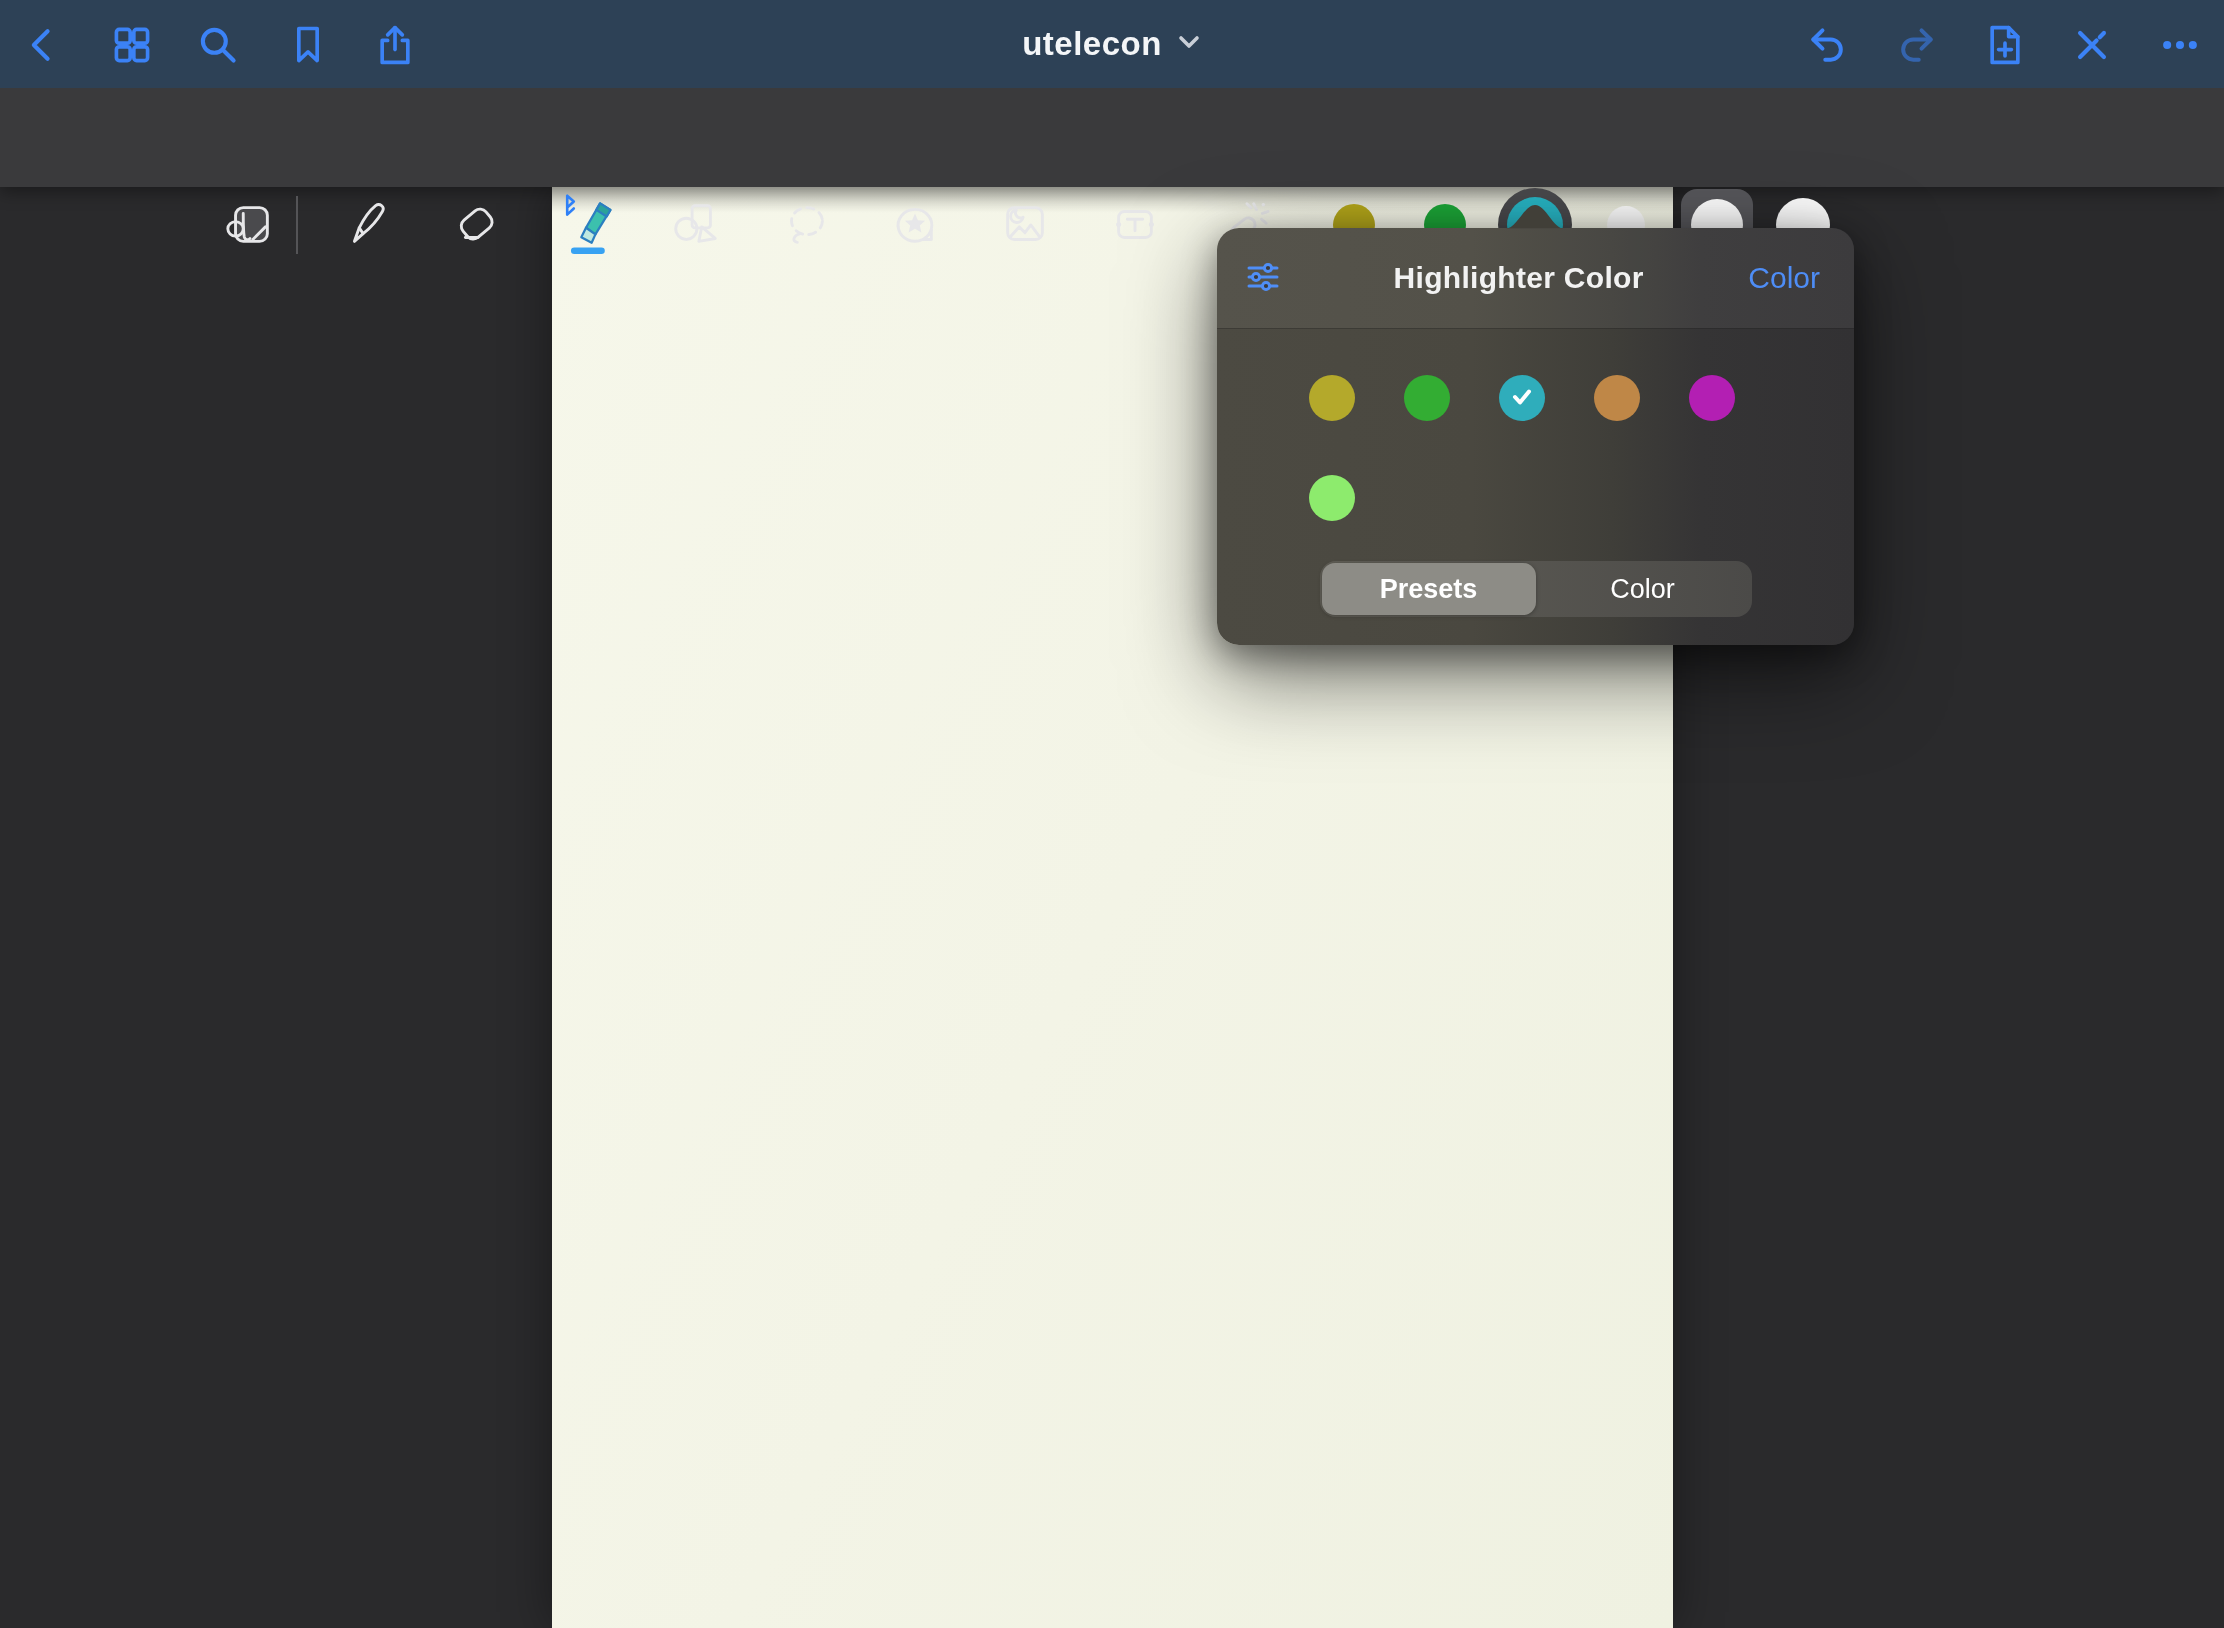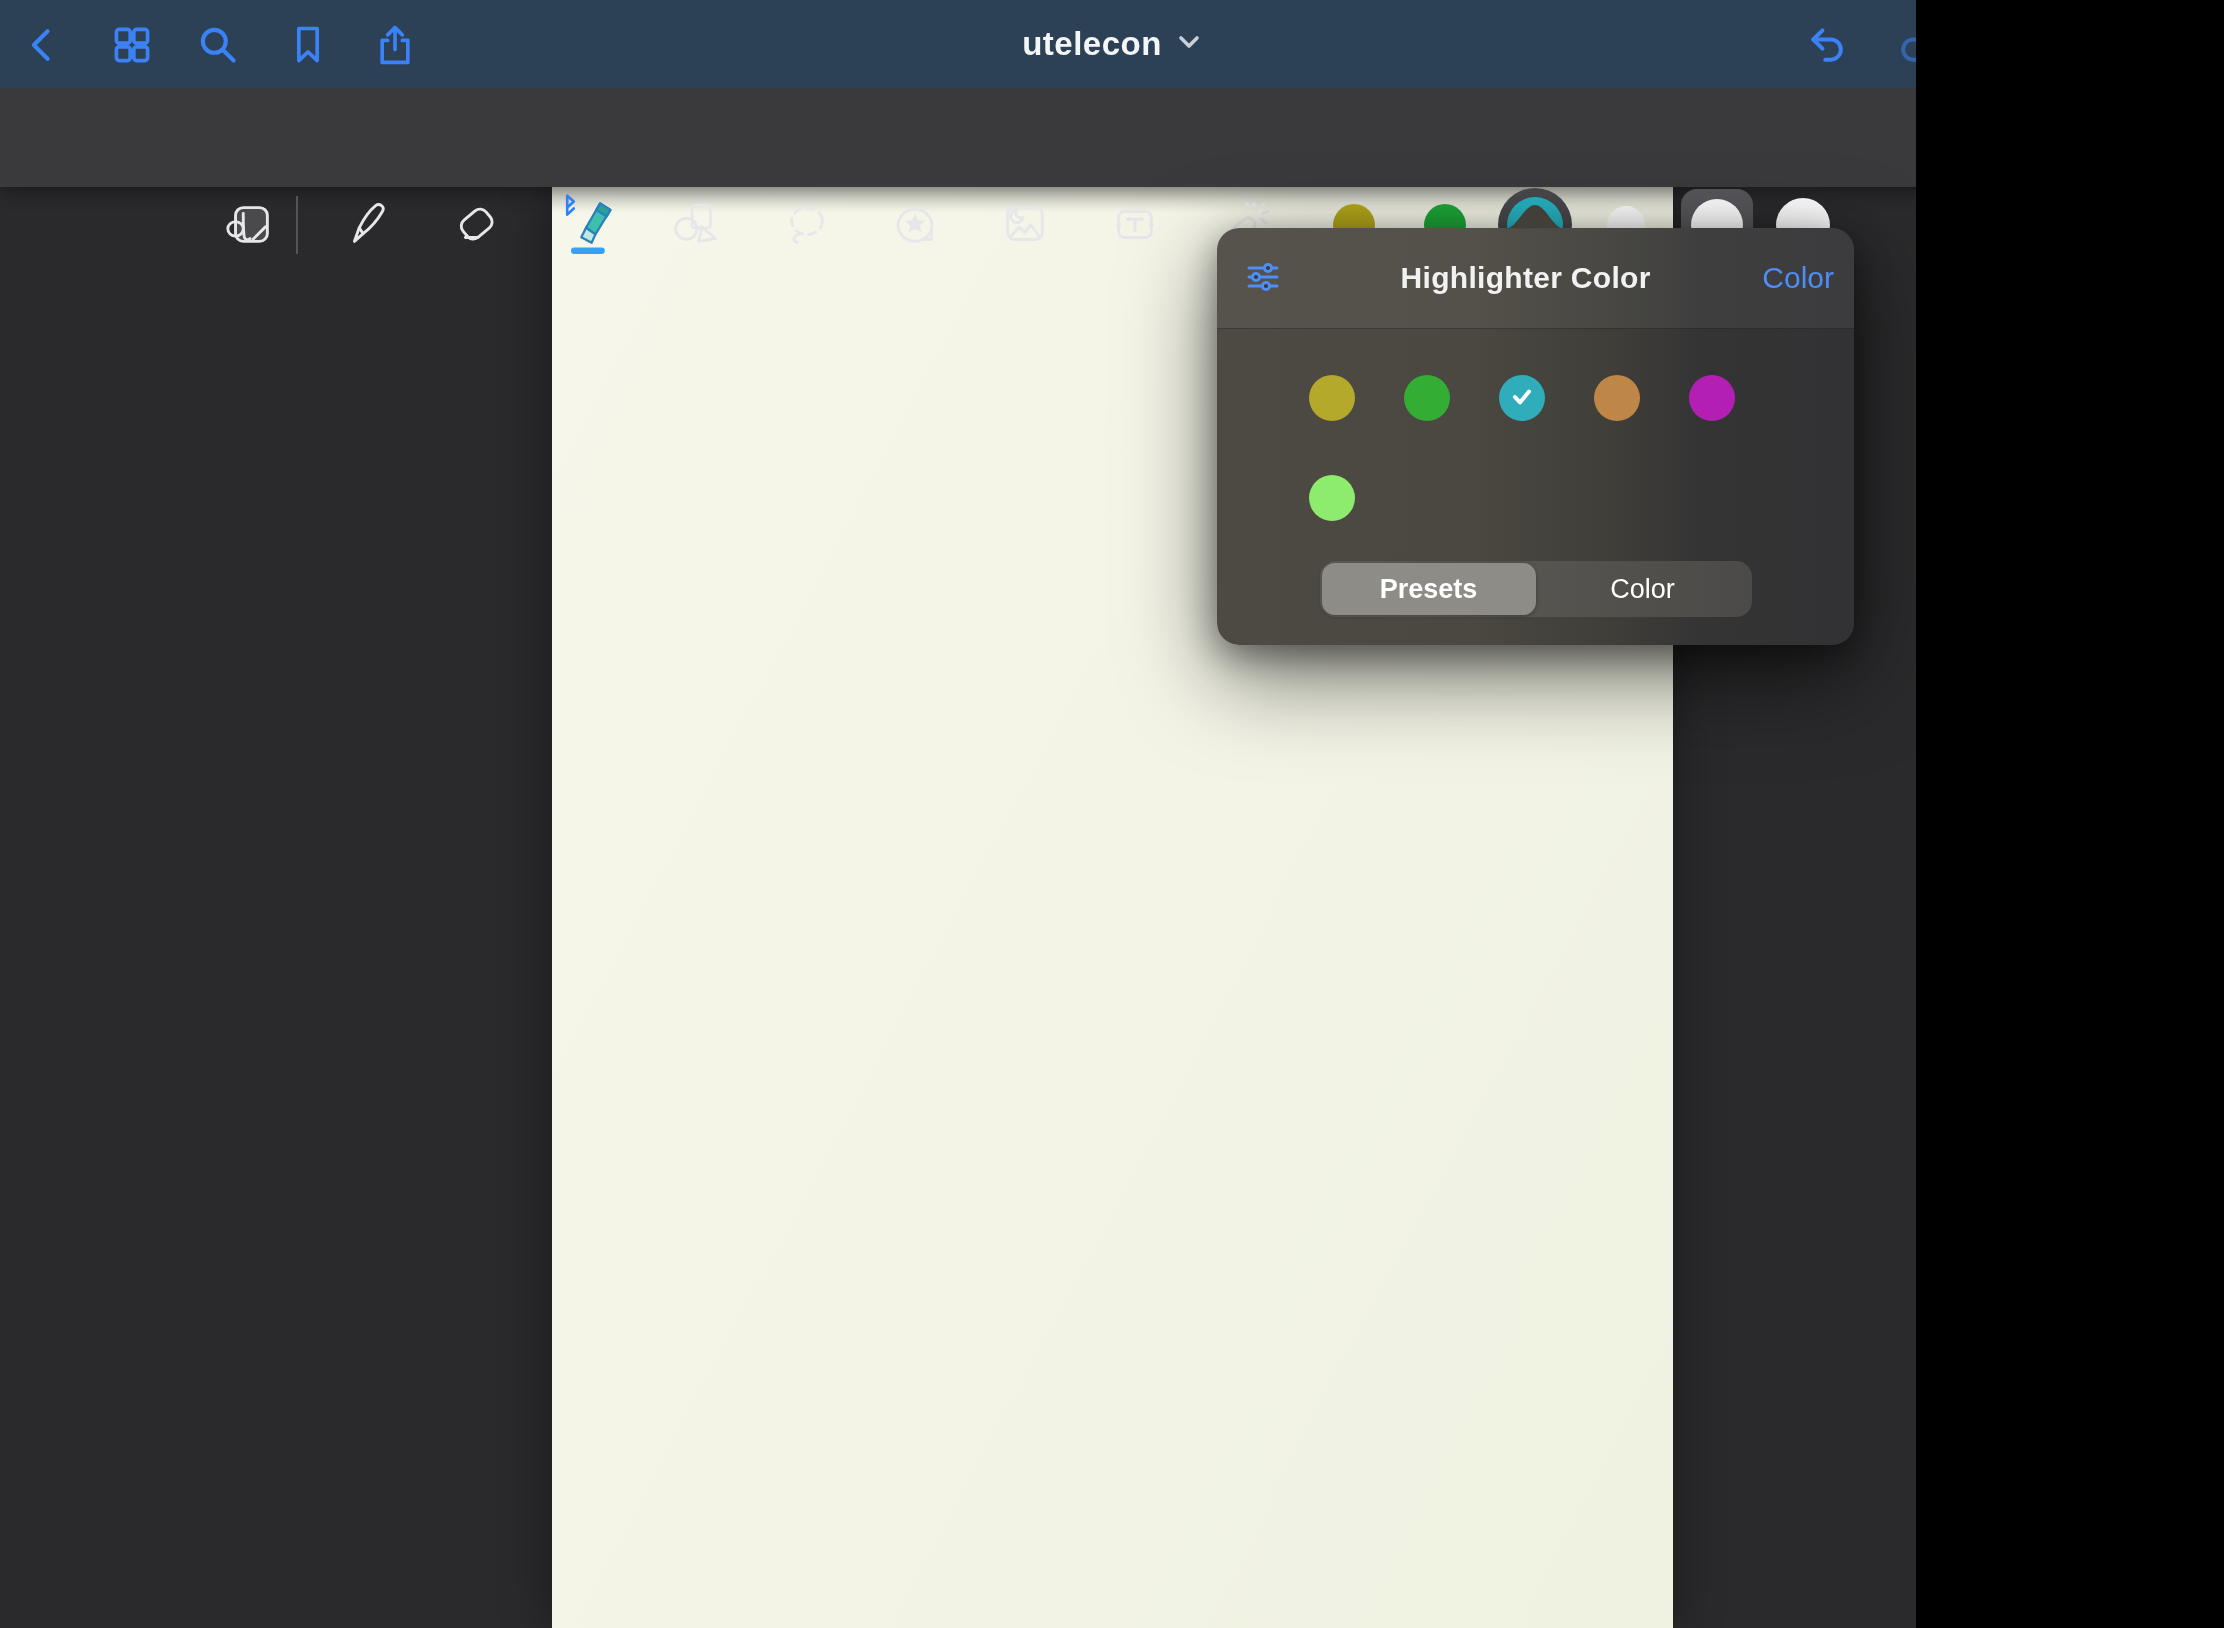--- a/index.html
+++ b/index.html
@@ -1,16 +1,16 @@
 <!DOCTYPE html>
 <html><head>
 <meta charset="utf-8">
 <style>
   html,body{margin:0;padding:0;background:#000;}
-  .screen{position:relative;width:1916px;height:1628px;overflow:hidden;
+  .screen{position:relative;width:2224px;height:1628px;overflow:hidden;
           font-family:"Liberation Sans","DejaVu Sans",sans-serif;background:#2a2a2c;}
 
   
   .topbar{position:absolute;left:0;top:0;width:2224px;height:88px;background:#2d4156;z-index:30;}
   .nav-btn{position:absolute;top:23px;width:44px;height:44px;display:flex;
            align-items:center;justify-content:center;background:none;border:none;padding:0;cursor:pointer;}
   .nav-btn svg{display:block;}
   .title-wrap{position:absolute;left:962px;top:0;width:300px;height:88px;display:flex;
               align-items:center;justify-content:center;gap:14px;cursor:pointer;}
   .doc-title{color:#f4f6f8;font-size:33px;font-weight:bold;letter-spacing:.5px;}
@@ -36,21 +36,21 @@
          box-shadow:0 0 46px rgba(0,0,0,.4);}
   .paper::before{content:"";position:absolute;left:0;top:0;right:0;height:26px;
                  background:linear-gradient(rgba(0,0,0,.18),rgba(0,0,0,0));}
 
   
   .popover{position:absolute;left:1217px;top:228px;width:637px;height:417px;border-radius:22px;
            background:linear-gradient(90deg,#4c4a42 0%,#4a4840 40%,#3f3e39 62%,#353435 76%,#323133 100%);
            box-shadow:0 30px 90px rgba(0,0,0,.55),0 10px 34px rgba(0,0,0,.4);z-index:40;}
   .notch{position:absolute;left:288px;top:-26px;width:60px;height:27px;}
   .pop-header{position:relative;height:100px;display:flex;align-items:center;
-              padding:0 20px 0 28px;background:rgba(255,255,255,.05);
+              padding:0 34px 0 28px;background:rgba(255,255,255,.05);
               border-bottom:1px solid rgba(0,0,0,.28);border-radius:22px 22px 0 0;}
   .pop-title{flex:1;text-align:center;color:#f2f2f2;font-size:30px;font-weight:bold;letter-spacing:.3px;}
   .edit-btn{background:none;border:none;padding:0;font-size:30px;cursor:pointer;
             font-family:"Liberation Sans","DejaVu Sans",sans-serif;}
   .sliders-btn{background:none;border:none;padding:0;cursor:pointer;width:44px;display:flex;}
   .swatch-row{display:flex;padding-left:92px;gap:49px;}
   .row1{margin-top:46px;}
   .row2{margin-top:54px;}
   .pop-swatch{width:46px;height:46px;border-radius:50%;border:none;padding:0;cursor:pointer;
               display:flex;align-items:center;justify-content:center;}

